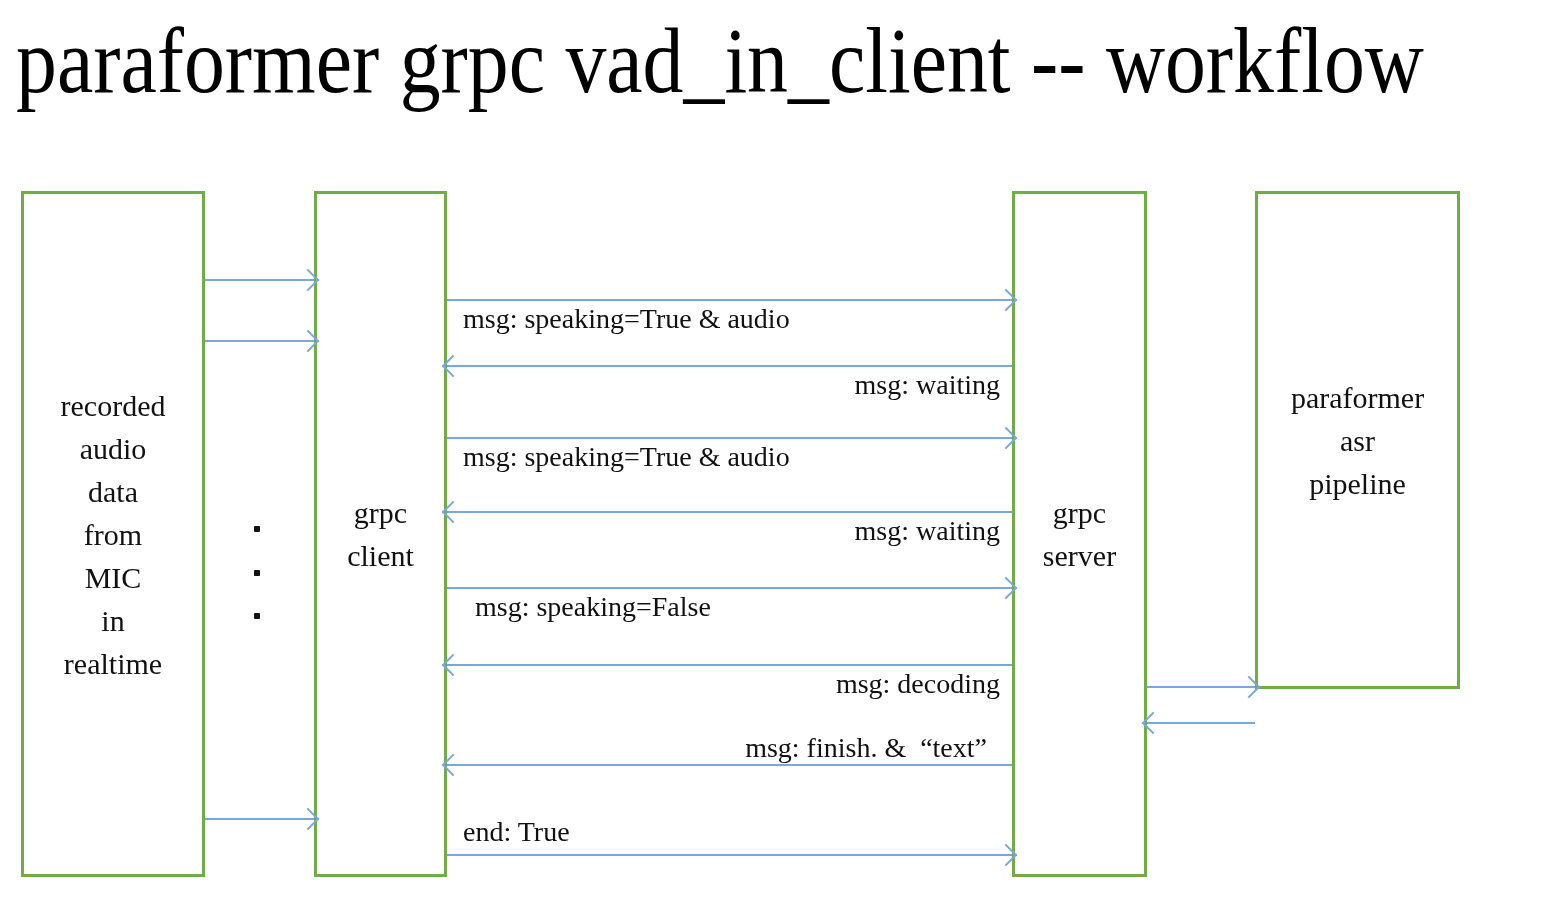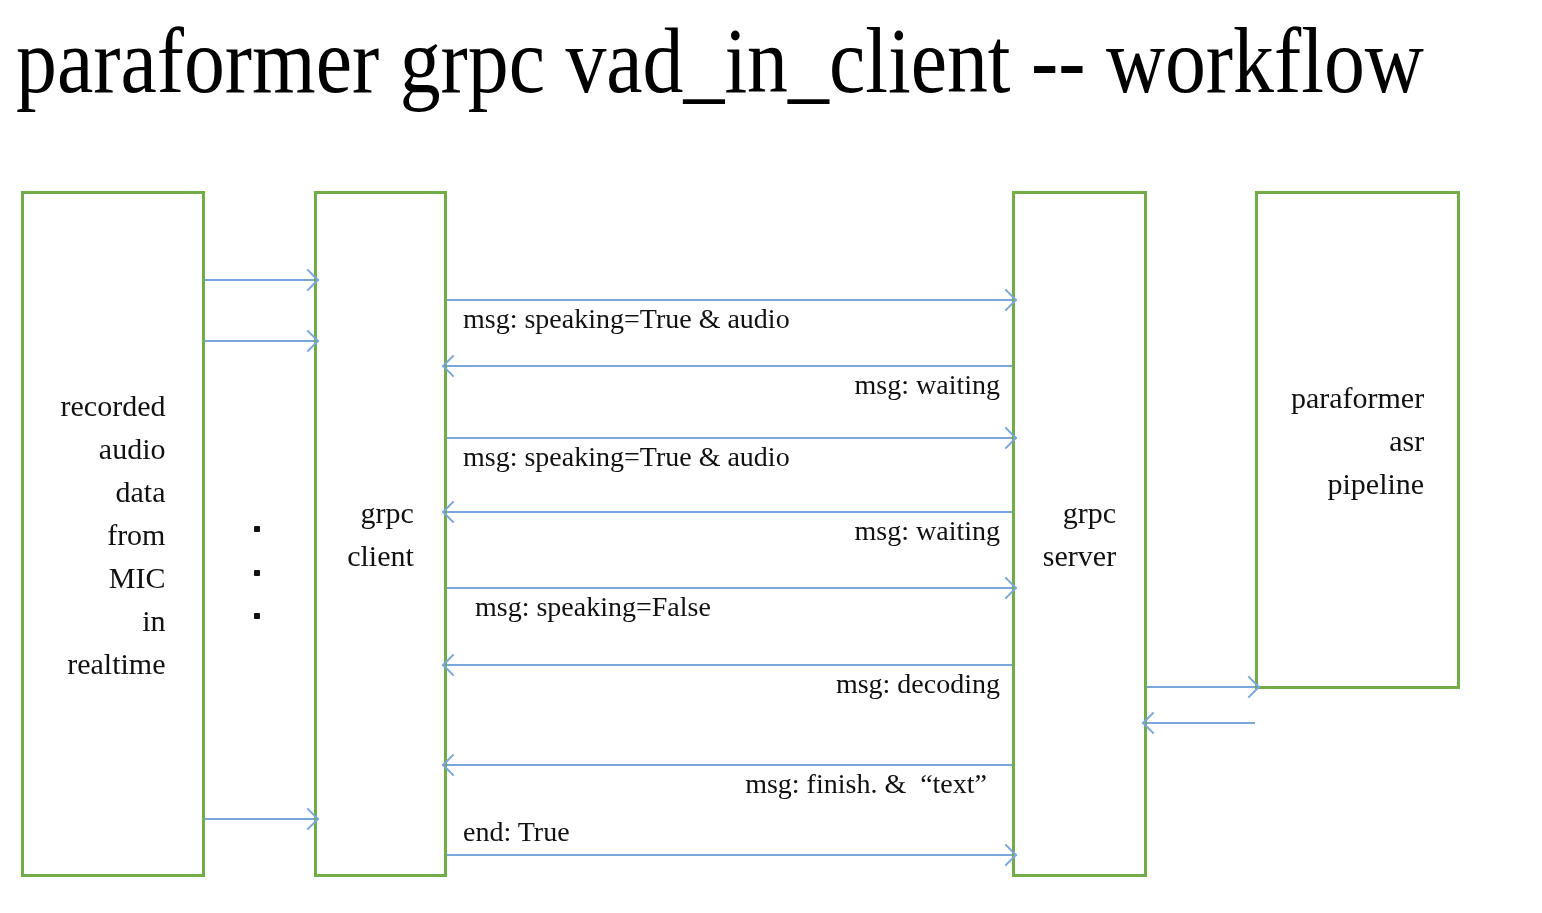--- a/index.html
+++ b/index.html
@@ -26,21 +26,21 @@
     border:3px solid #70AD47;
     background:#ffffff;
     display:flex;
     align-items:center;
     justify-content:center;
     box-sizing:border-box;
   }
   .box-label{
     font-size:30px;
     line-height:43px;
-    text-align:right;
+    text-align:center;
     white-space:pre-line;
     color:#111;
   }
   .arrow{
     position:absolute;
     height:0;
     border-top:2px solid #7AA7DB;
   }
   .arrow.right::after{
     content:"";
@@ -129,21 +129,21 @@
   <div class="arrow left" style="left:447px;top:511px;width:565px"></div>
   <div class="msg-label" style="right:542px;top:467px">msg: waiting</div>
 
   <div class="arrow right" style="left:447px;top:587px;width:565px"></div>
   <div class="msg-label" style="left:475px;top:543px">msg: speaking=False</div>
 
   <div class="arrow left" style="left:447px;top:664px;width:565px"></div>
   <div class="msg-label" style="right:542px;top:620px">msg: decoding</div>
 
   <div class="arrow left" style="left:447px;top:764px;width:565px"></div>
-  <div class="msg-label" style="right:555px;top:720px">msg: finish. &amp;  “text”</div>
+  <div class="msg-label" style="right:555px;top:684px">msg: finish. &amp;  “text”</div>
 
   <div class="arrow right" style="left:447px;top:854px;width:565px"></div>
   <div class="msg-label" style="left:463px;top:768px">end: True</div>
 
   <div class="arrow right" style="left:1147px;top:686px;width:108px"></div>
   <div class="arrow left" style="left:1147px;top:722px;width:108px"></div>
 
 </div>
 
 </body></html>

